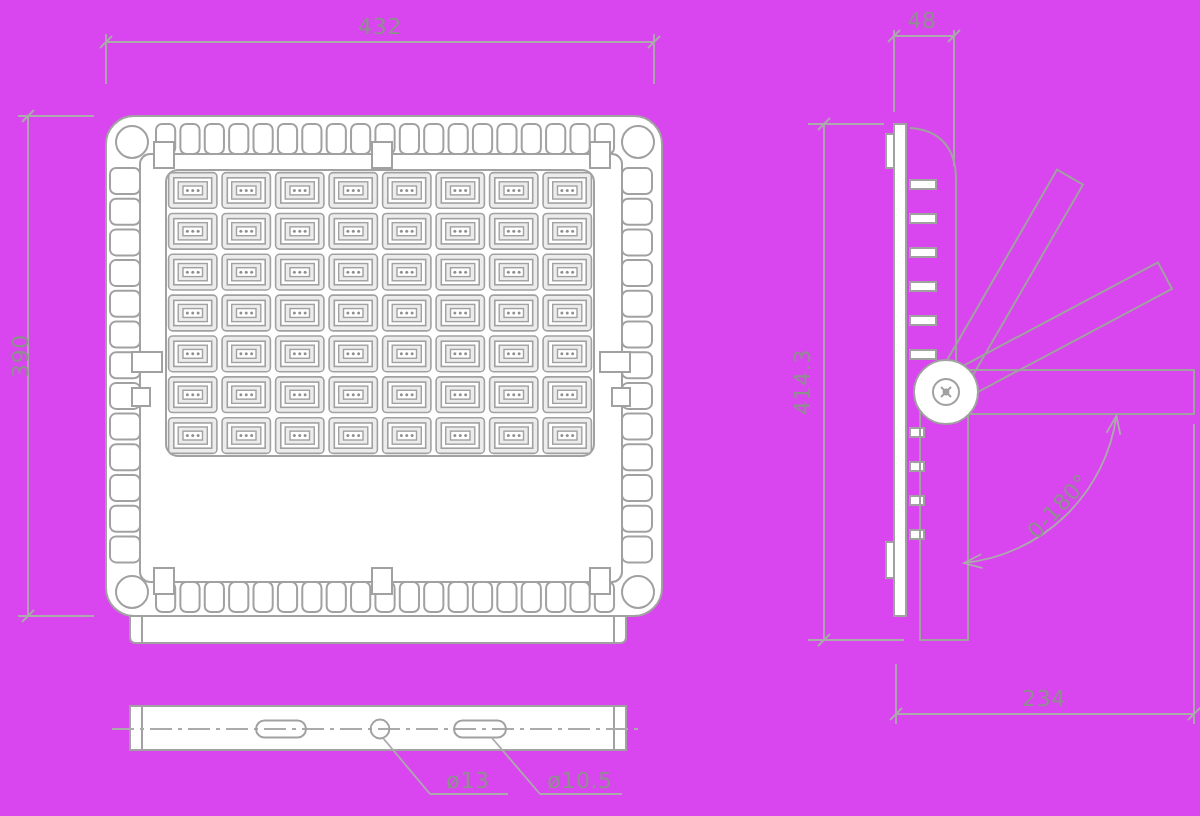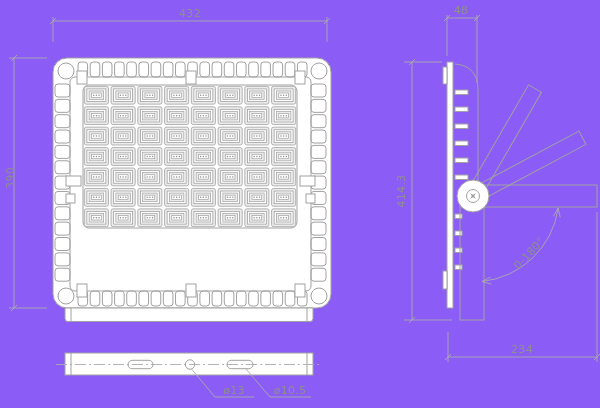--- a/index.html
+++ b/index.html
@@ -1,16 +1,16 @@
 <!DOCTYPE html>
 <html style="--line-color: #a1a1a1; --dim-color: #ababab; --text-color: #8f8f8f; --module-fill: #ececec;"><head>
 <meta charset="utf-8">
 <style>
   html,body{margin:0;padding:0;background:#fff;}
-  .canvas{width:600px;height:408px;background:#8b5cf6;position:relative;overflow:hidden;}
+  .canvas{width:600px;height:408px;background:#d946ef;position:relative;overflow:hidden;}
   svg{display:block;}
   .ln{stroke:var(--line-color,#a1a1a1);stroke-width:1;fill:none;}
   .lnw{stroke:var(--line-color,#a1a1a1);stroke-width:1;fill:#fff;}
   .dim{stroke:var(--dim-color,#aaaaaa);stroke-width:0.9;fill:none;}
   .cline{stroke:var(--dim-color,#aaaaaa);stroke-width:0.9;fill:none;stroke-dasharray:11 3 2 3;}
   text{fill:var(--text-color,#8f8f8f);font-family:"DejaVu Sans",sans-serif;font-size:11px;letter-spacing:.3px;}
 </style>
 </head>
 <body>
 

